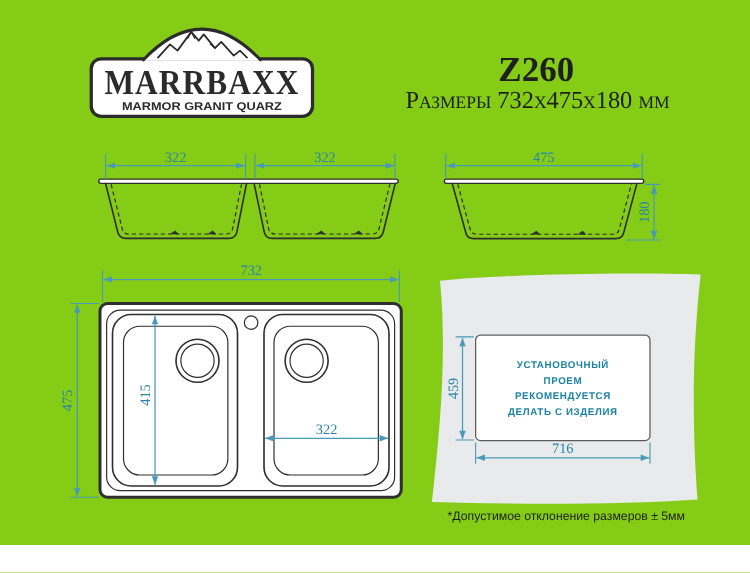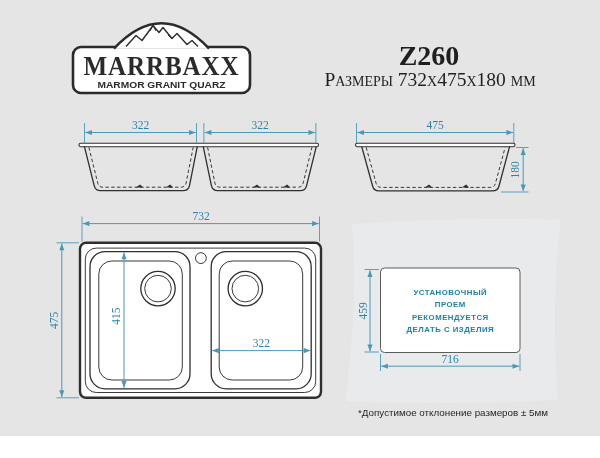--- a/index.html
+++ b/index.html
@@ -1,16 +1,16 @@
 <!DOCTYPE html>
 <html><head>
 <meta charset="utf-8">
 <style>
   html,body{margin:0;padding:0;background:#fff;}
-  .sheet{position:relative;width:600px;height:436px;background:#e5e5e5;overflow:hidden;
+  .sheet{position:relative;width:600px;height:436px;background:#84cc16;overflow:hidden;
          font-family:"Liberation Sans",sans-serif;}
   svg{display:block;}
   
   .ln{stroke:#2f2f2f;fill:none;stroke-width:1.3;stroke-linejoin:round;stroke-linecap:round;}
   .lnthin{stroke:#2f2f2f;fill:none;stroke-width:0.95;}
   .dash{stroke:#2f2f2f;fill:none;stroke-width:0.95;stroke-dasharray:3.4 2.4;}
   .rim{fill:#ffffff;stroke:#2f2f2f;stroke-width:1.1;}
   .foot{fill:#2f2f2f;stroke:none;}
   
   .dline{stroke:#4a99b8;stroke-width:1;fill:none;}

